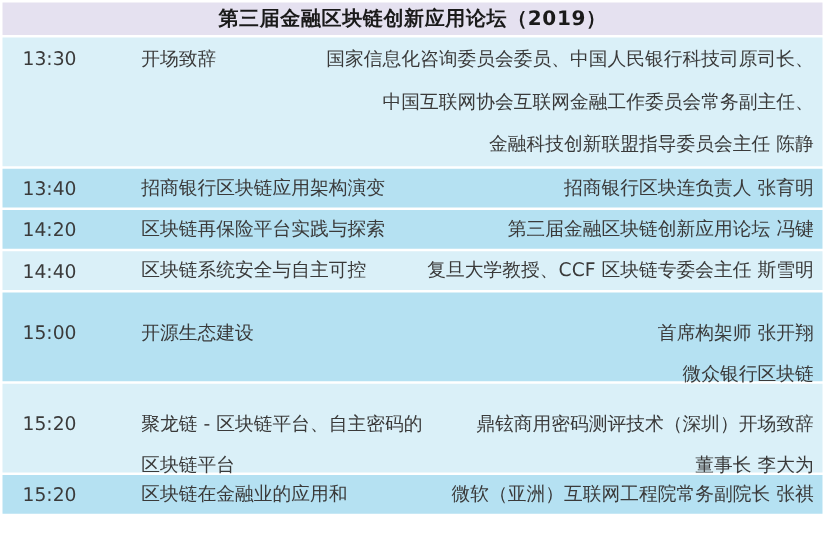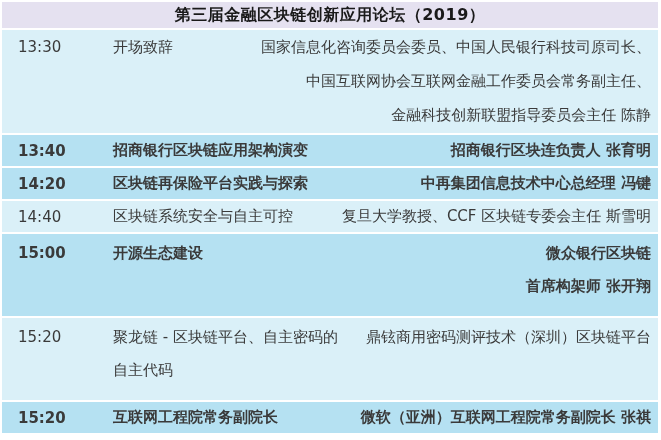--- a/index.html
+++ b/index.html
@@ -36,29 +36,29 @@
   }
   .agenda-table {
     display: block;
   }
   .agenda-row {
     display: flex;
     margin-bottom: 2px;
     font-size: 15px;
   }
   .agenda-row.shade-light { background: var(--row-light, #daf0f8); }
-  .agenda-row.shade-dark  { background: var(--row-dark,  #b5e1f2); font-weight: bold; }
+  .agenda-row.shade-dark  { background: var(--row-dark,  #b5e1f2); }
   .agenda-row.lines-1 {
     height: 31px;
     align-items: center;
   }
   .agenda-row.lines-2 {
-    height: 82px;
+    height: 71px;
     align-items: flex-start;
-    padding-top: 3px;
+    padding-top: 16px;
     box-sizing: border-box;
   }
   .agenda-row.lines-2 .cell-line { line-height: 33px; }
   .agenda-row.lines-2 .time-cell { line-height: 33px; }
   .agenda-row.lines-3 {
     height: 103px;
     align-items: flex-start;
   }
   .agenda-row.lines-3 .cell-line { line-height: 34px; }
   .agenda-row.lines-3 .time-cell { line-height: 34px; }
@@ -109,55 +109,56 @@
         <div class="speaker-cell">
           <div class="cell-line">招商银行区块连负责人 张育明</div>
         </div>
       </div>
       <div class="agenda-row shade-dark lines-1">
         <div class="time-cell">14:20</div>
         <div class="topic-cell">
           <div class="cell-line">区块链再保险平台实践与探索</div>
         </div>
         <div class="speaker-cell">
-          <div class="cell-line">中再集团信息技术中心总经理 冯键</div>
+          <div class="cell-line">第三届金融区块链创新应用论坛 冯键</div>
         </div>
       </div>
       <div class="agenda-row shade-light lines-1">
         <div class="time-cell">14:40</div>
         <div class="topic-cell">
           <div class="cell-line">区块链系统安全与自主可控</div>
         </div>
         <div class="speaker-cell">
           <div class="cell-line">复旦大学教授、CCF 区块链专委会主任 斯雪明</div>
         </div>
       </div>
       <div class="agenda-row shade-dark lines-2">
         <div class="time-cell">15:00</div>
         <div class="topic-cell">
           <div class="cell-line">开源生态建设</div>
         </div>
         <div class="speaker-cell">
+          <div class="cell-line">首席构架师 张开翔</div>
           <div class="cell-line">微众银行区块链</div>
-          <div class="cell-line">首席构架师 张开翔</div>
         </div>
       </div>
       <div class="agenda-row shade-light lines-2">
         <div class="time-cell">15:20</div>
         <div class="topic-cell">
           <div class="cell-line">聚龙链 - 区块链平台、自主密码的</div>
-          <div class="cell-line">自主代码</div>
+          <div class="cell-line">区块链平台</div>
         </div>
         <div class="speaker-cell">
-          <div class="cell-line">鼎铉商用密码测评技术（深圳）区块链平台</div>
+          <div class="cell-line">鼎铉商用密码测评技术（深圳）开场致辞</div>
+          <div class="cell-line">董事长 李大为</div>
         </div>
       </div>
       <div class="agenda-row shade-dark lines-1">
         <div class="time-cell">15:20</div>
         <div class="topic-cell">
-          <div class="cell-line">互联网工程院常务副院长</div>
+          <div class="cell-line">区块链在金融业的应用和</div>
         </div>
         <div class="speaker-cell">
           <div class="cell-line">微软（亚洲）互联网工程院常务副院长 张祺</div>
         </div>
       </div>
     </div>
 </div>
 
 </body></html>

